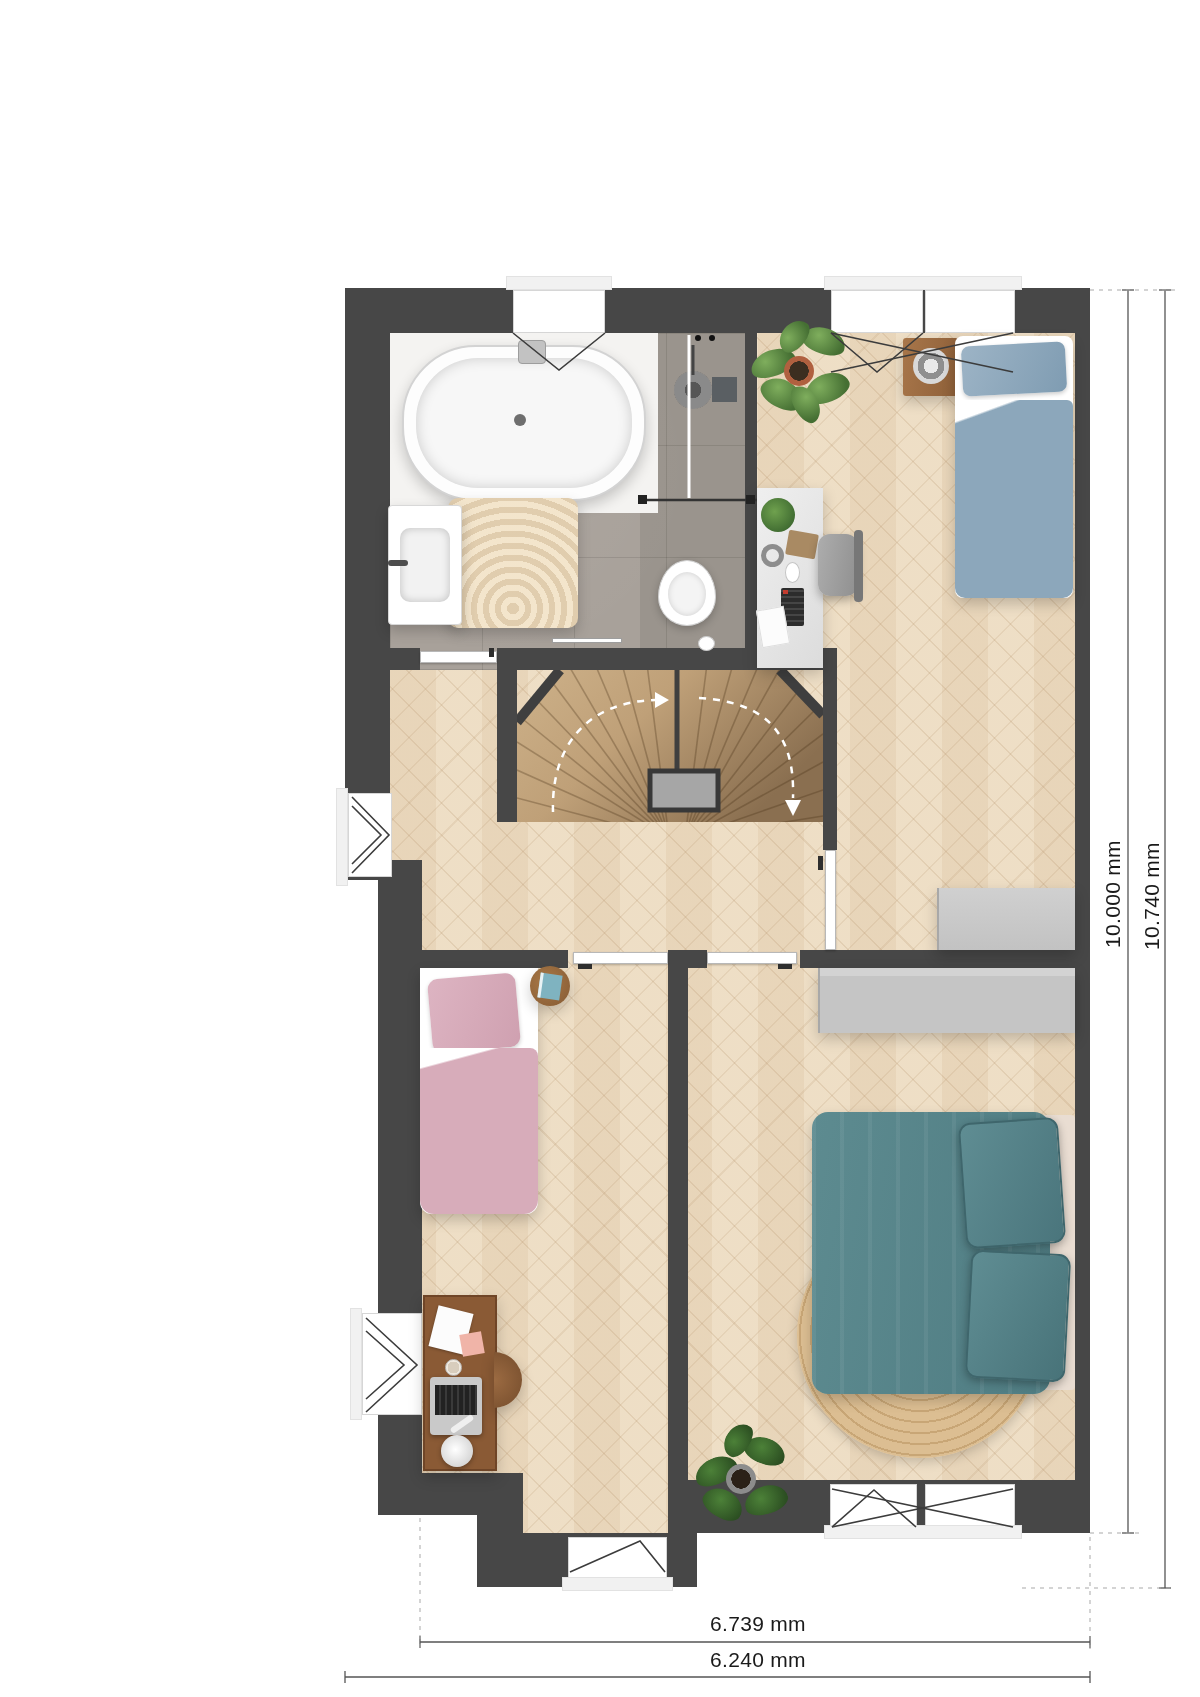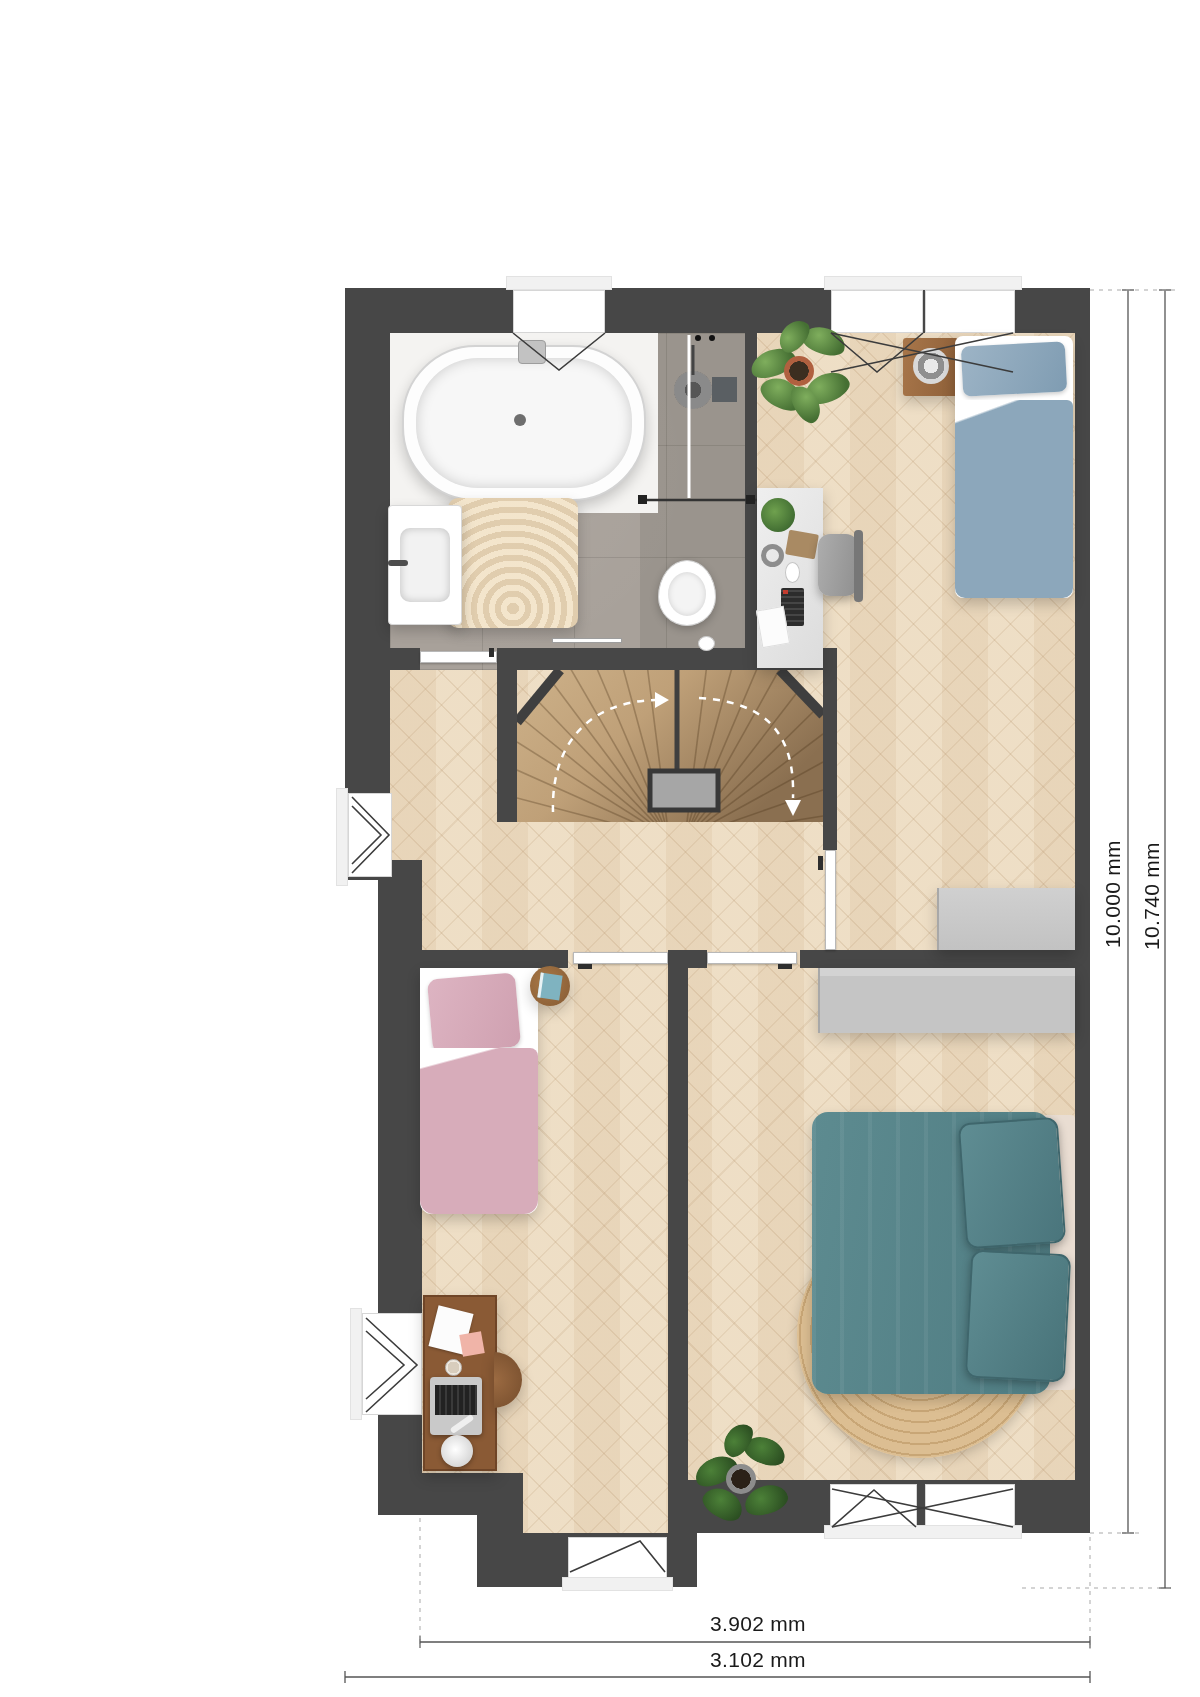--- a/index.html
+++ b/index.html
@@ -266,16 +266,16 @@
       <line x1="1090" y1="290" x2="1177" y2="290"></line>
       <line x1="1090" y1="1533" x2="1140" y2="1533"></line>
       <line x1="1022" y1="1588" x2="1172" y2="1588"></line>
       <line x1="420" y1="1518" x2="420" y2="1648"></line>
       <line x1="1090" y1="1537" x2="1090" y2="1650"></line>
     </g>
   </svg>
 
   <div class="dim-label vrot" style="left:1013px;top:882px;">10.000 mm</div>
   <div class="dim-label vrot" style="left:1052px;top:884px;">10.740 mm</div>
-  <div class="dim-label" style="left:658px;top:1612px;">3.902 mm</div>
-  <div class="dim-label" style="left:658px;top:1648px;">3.102 mm</div>
+  <div class="dim-label" style="left:658px;top:1612px;">6.739 mm</div>
+  <div class="dim-label" style="left:658px;top:1648px;">6.240 mm</div>
 
 </div>
 
 </body></html>

